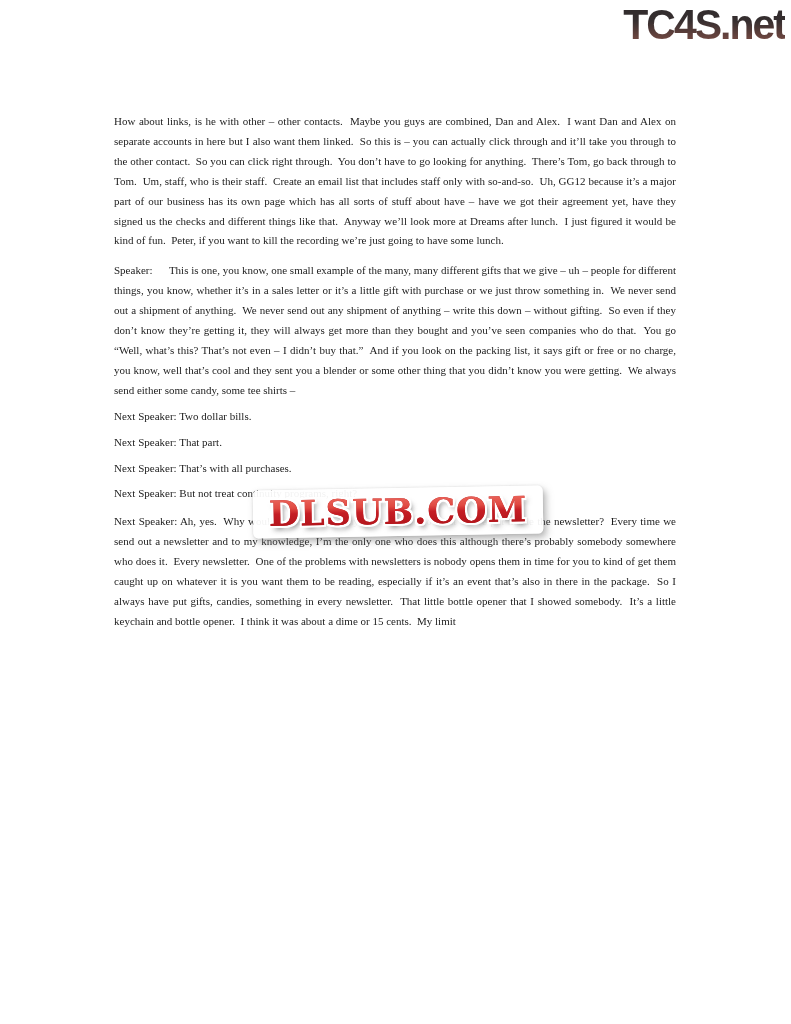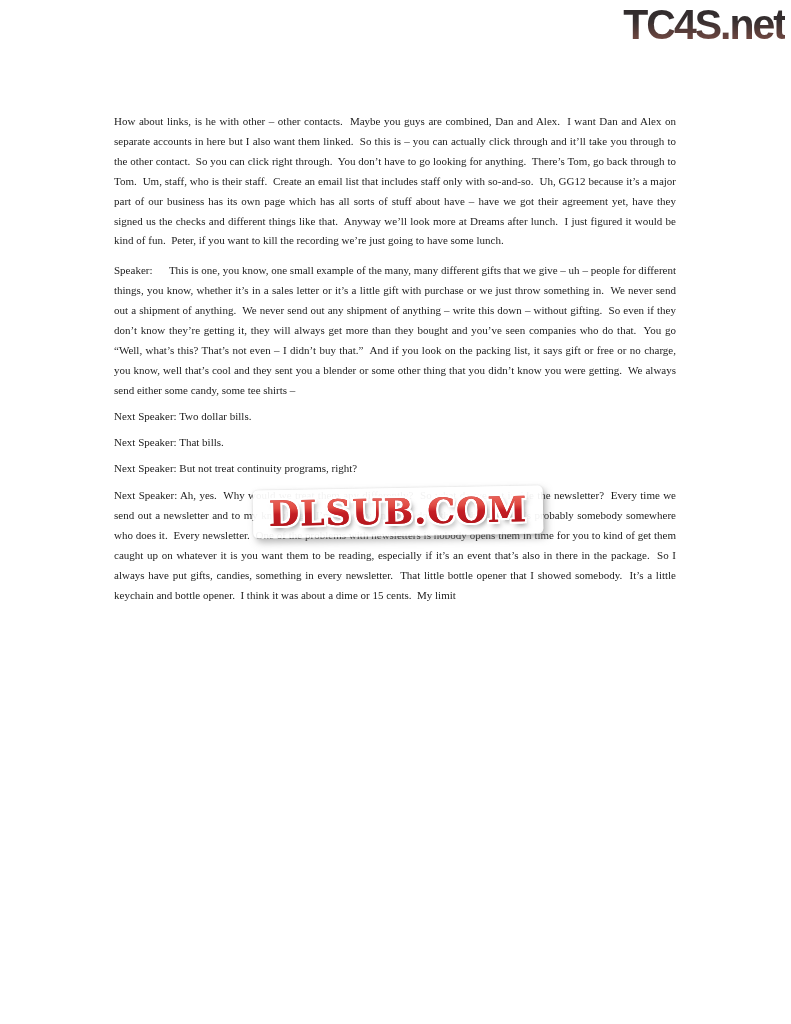--- a/index.html
+++ b/index.html
@@ -124,22 +124,23 @@
 
 
     <p class="body para1">How about links, is he with other – other contacts.&nbsp; Maybe you guys are combined, Dan and Alex.&nbsp; I want Dan and Alex on separate accounts in here but I also want them linked.&nbsp; So this is – you can actually click through and it’ll take you through to the other contact.&nbsp; So you can click right through.&nbsp; You don’t have to go looking for anything.&nbsp; There’s Tom, go back through to Tom.&nbsp; Um, staff, who is their staff.&nbsp; Create an email list that includes staff only with so-and-so.&nbsp; Uh, GG12 because it’s a major part of our business has its own page which has all sorts of stuff about have – have we got their agreement yet, have they signed us the checks and different things like that.&nbsp; Anyway we’ll look more at Dreams after lunch.&nbsp; I just figured it would be kind of fun.&nbsp; Peter, if you want to kill the recording we’re just going to have some lunch.</p>
 
 
     <p class="body speaker-para">Speaker:&nbsp;&nbsp;&nbsp;&nbsp;&nbsp; This is one, you know, one small example of the many, many different gifts that we give – uh – people for different things, you know, whether it’s in a sales letter or it’s a little gift with purchase or we just throw something in.&nbsp; We never send out a shipment of anything.&nbsp; We never send out any shipment of anything – write this down – without gifting.&nbsp; So even if they don’t know they’re getting it, they will always get more than they bought and you’ve seen companies who do that.&nbsp; You go “Well, what’s this? That’s not even – I didn’t buy that.”&nbsp; And if you look on the packing list, it says gift or free or no charge, you know, well that’s cool and they sent you a blender or some other thing that you didn’t know you were getting.&nbsp; We always send either some candy, some tee shirts –</p>
 
     <p class="body line">Next Speaker: Two dollar bills.</p>
 
 
-    <p class="body line">Next Speaker: That bills.</p>
+    <p class="body line">Next Speaker: That part.</p>
 
+    <p class="body line">Next Speaker: That’s with all purchases.</p>
 
 
     <p class="body line">Next Speaker: But not treat continuity programs, right?</p>
 
     <p class="body final">Next Speaker: Ah, yes.&nbsp; Why would we treat them any differently?&nbsp; So what do we put inside the newsletter?&nbsp; Every time we send out a newsletter and to my knowledge, I’m the only one who does this although there’s probably somebody somewhere who does it.&nbsp; Every newsletter.&nbsp; One of the problems with newsletters is nobody opens them in time for you to kind of get them caught up on whatever it is you want them to be reading, especially if it’s an event that’s also in there in the package.&nbsp; So I always have put gifts, candies, something in every newsletter.&nbsp; That little bottle opener that I showed somebody.&nbsp; It’s a little keychain and bottle opener.&nbsp; I think it was about a dime or 15 cents.&nbsp; My limit</p>
 
   </main>
 
   <div class="stamp">
     <span class="stamp-under">DLSUB.COM</span>

